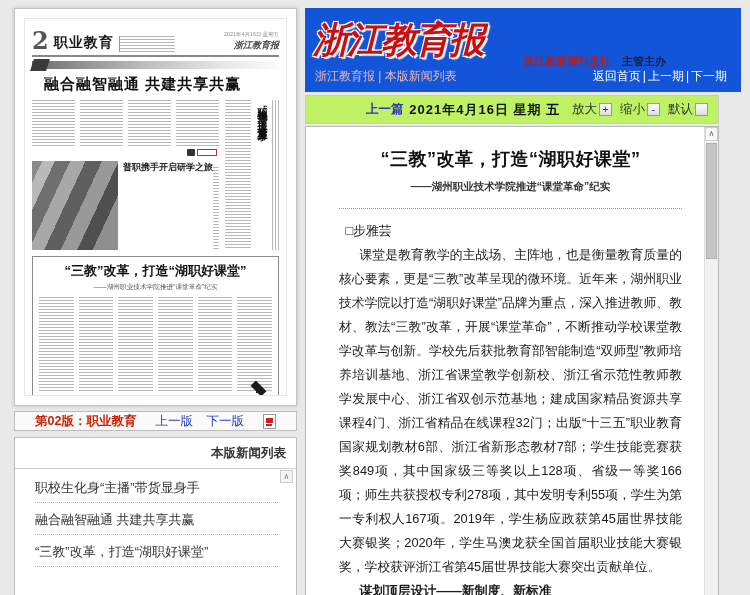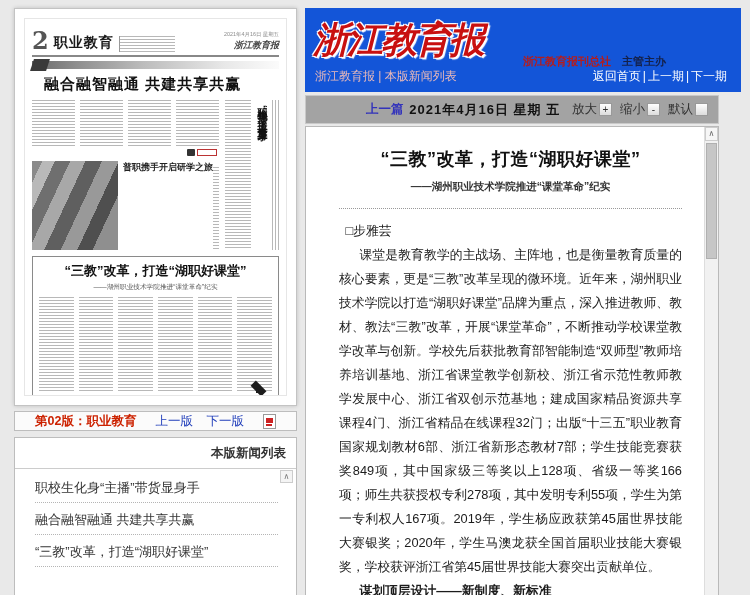--- a/index.html
+++ b/index.html
@@ -77,21 +77,21 @@
   .logo { position:absolute; left:8px; top:8px; font-family:"DejaVu Serif",serif; font-style:italic; font-weight:bold; font-size:36px; letter-spacing:-2px; color:#c81010;
           text-shadow:1px 1px 0 #fff,-1px -1px 0 #fff,1px -1px 0 #fff,-1px 1px 0 #fff,2px 2px 1px #fff; white-space:nowrap; }
   .agency { position:absolute; left:218px; top:46px; font-size:11px; font-weight:bold; white-space:nowrap; }
   .agency .ag-red { color:#b41d1d; }
   .agency .ag-dark { color:#14214a; margin-left:8px; }
   .hrow { position:absolute; left:10px; right:12px; bottom:7px; display:flex; justify-content:space-between; font-size:12px; }
   .hleft, .hleft a { color:#e9b9b9; text-decoration:none; cursor:pointer; }
   .hright a { color:#fff; text-decoration:none; margin:15px 2px; cursor:pointer; }
   .hright { color:#fff; }
 
-  .toolbar { margin-top:3px; width:414px; height:29px; background:#a3a3a3; border:1px solid #c9c9c9; display:flex; align-items:center; font-size:12.5px; padding:0 10px; }
+  .toolbar { margin-top:3px; width:414px; height:29px; background:#bef264; border:1px solid #c9c9c9; display:flex; align-items:center; font-size:12.5px; padding:0 10px; }
   .prev-article { color:#3333bb; font-weight:bold; text-decoration:none; margin-left:50px; cursor:pointer; }
   .tb-date { flex:1; text-align:center; font-weight:bold; color:#111; font-size:13px; letter-spacing:1px; }
   .zoomctl { display:flex; align-items:center; gap:2px; color:#333; }
   .zoomctl .lbl { margin-left:6px; }
   .zbtn { display:inline-block; width:13px; height:13px; border:1px solid #999; background:linear-gradient(#fefefe,#dcdcdc); font-size:10px; line-height:11px; text-align:center; color:#333; cursor:pointer; }
 
   .article-panel { position:relative; margin-top:2px; width:414px; height:472px; background:#fff; border:1px solid #b9b9b9; }
   .art-inner { position:absolute; left:0; right:14px; top:0; bottom:0; padding:20px 22px 0 33px; overflow:hidden; }
   .art-title { font-size:18px; font-weight:bold; color:#111; text-align:center; letter-spacing:.5px; }
   .art-sub { font-size:10.5px; font-weight:bold; color:#333; text-align:center; margin-top:9px; }

